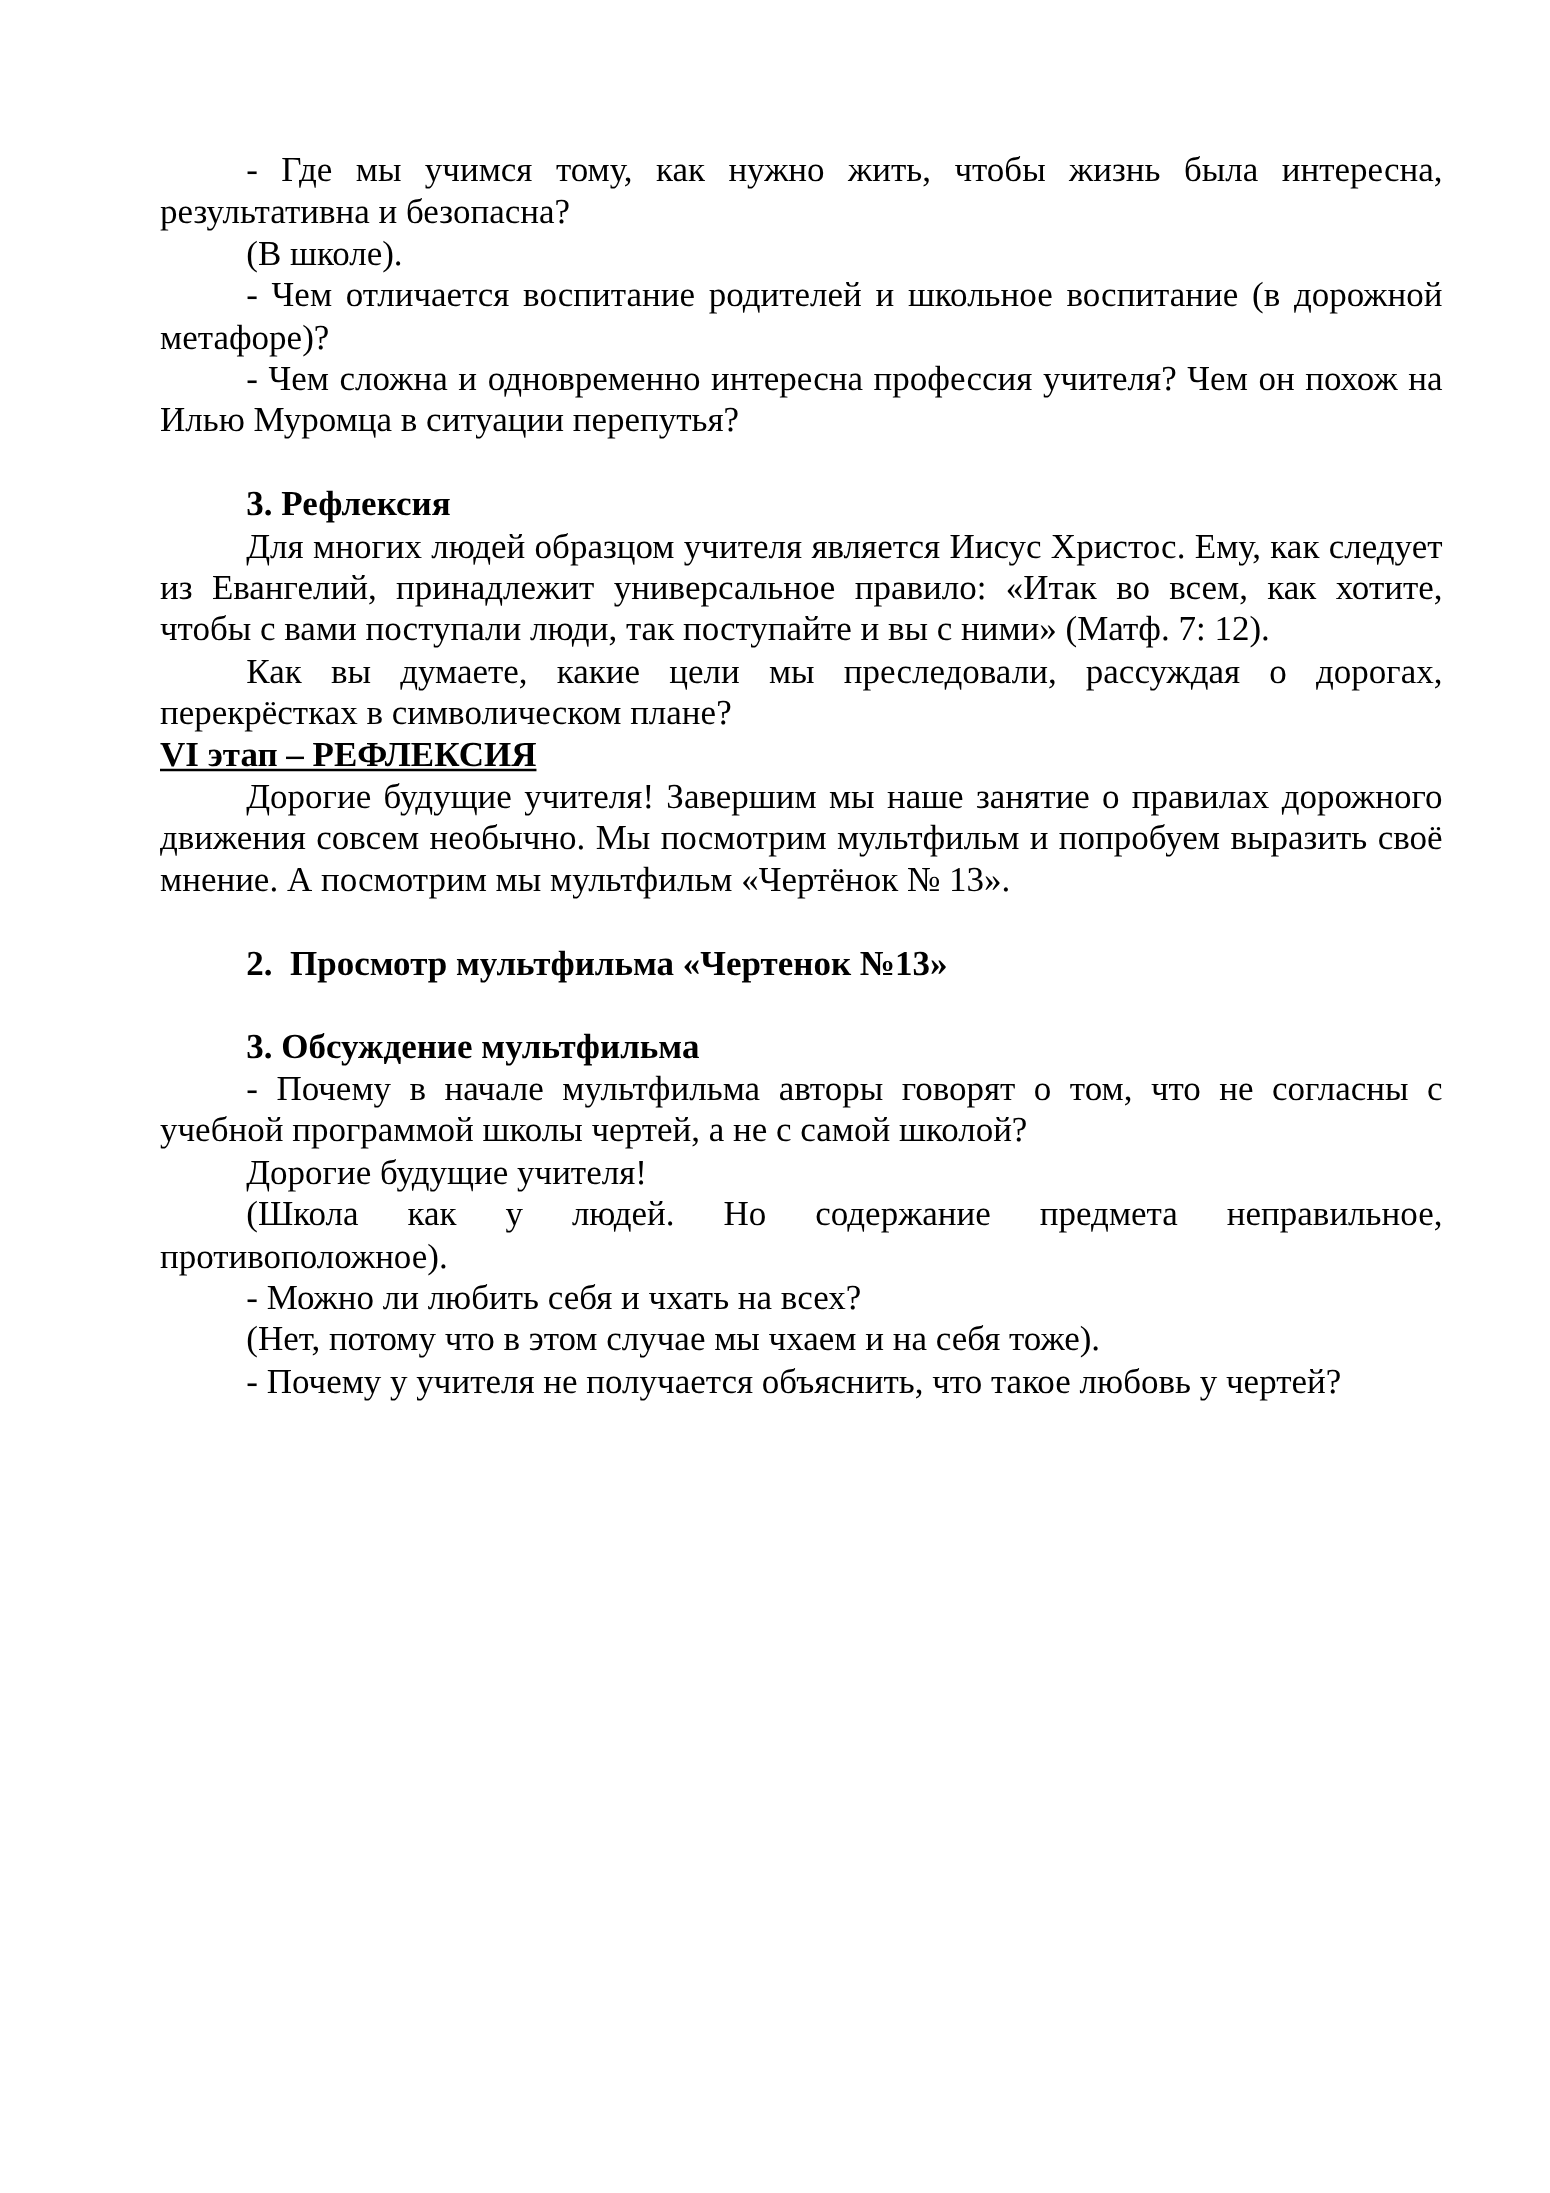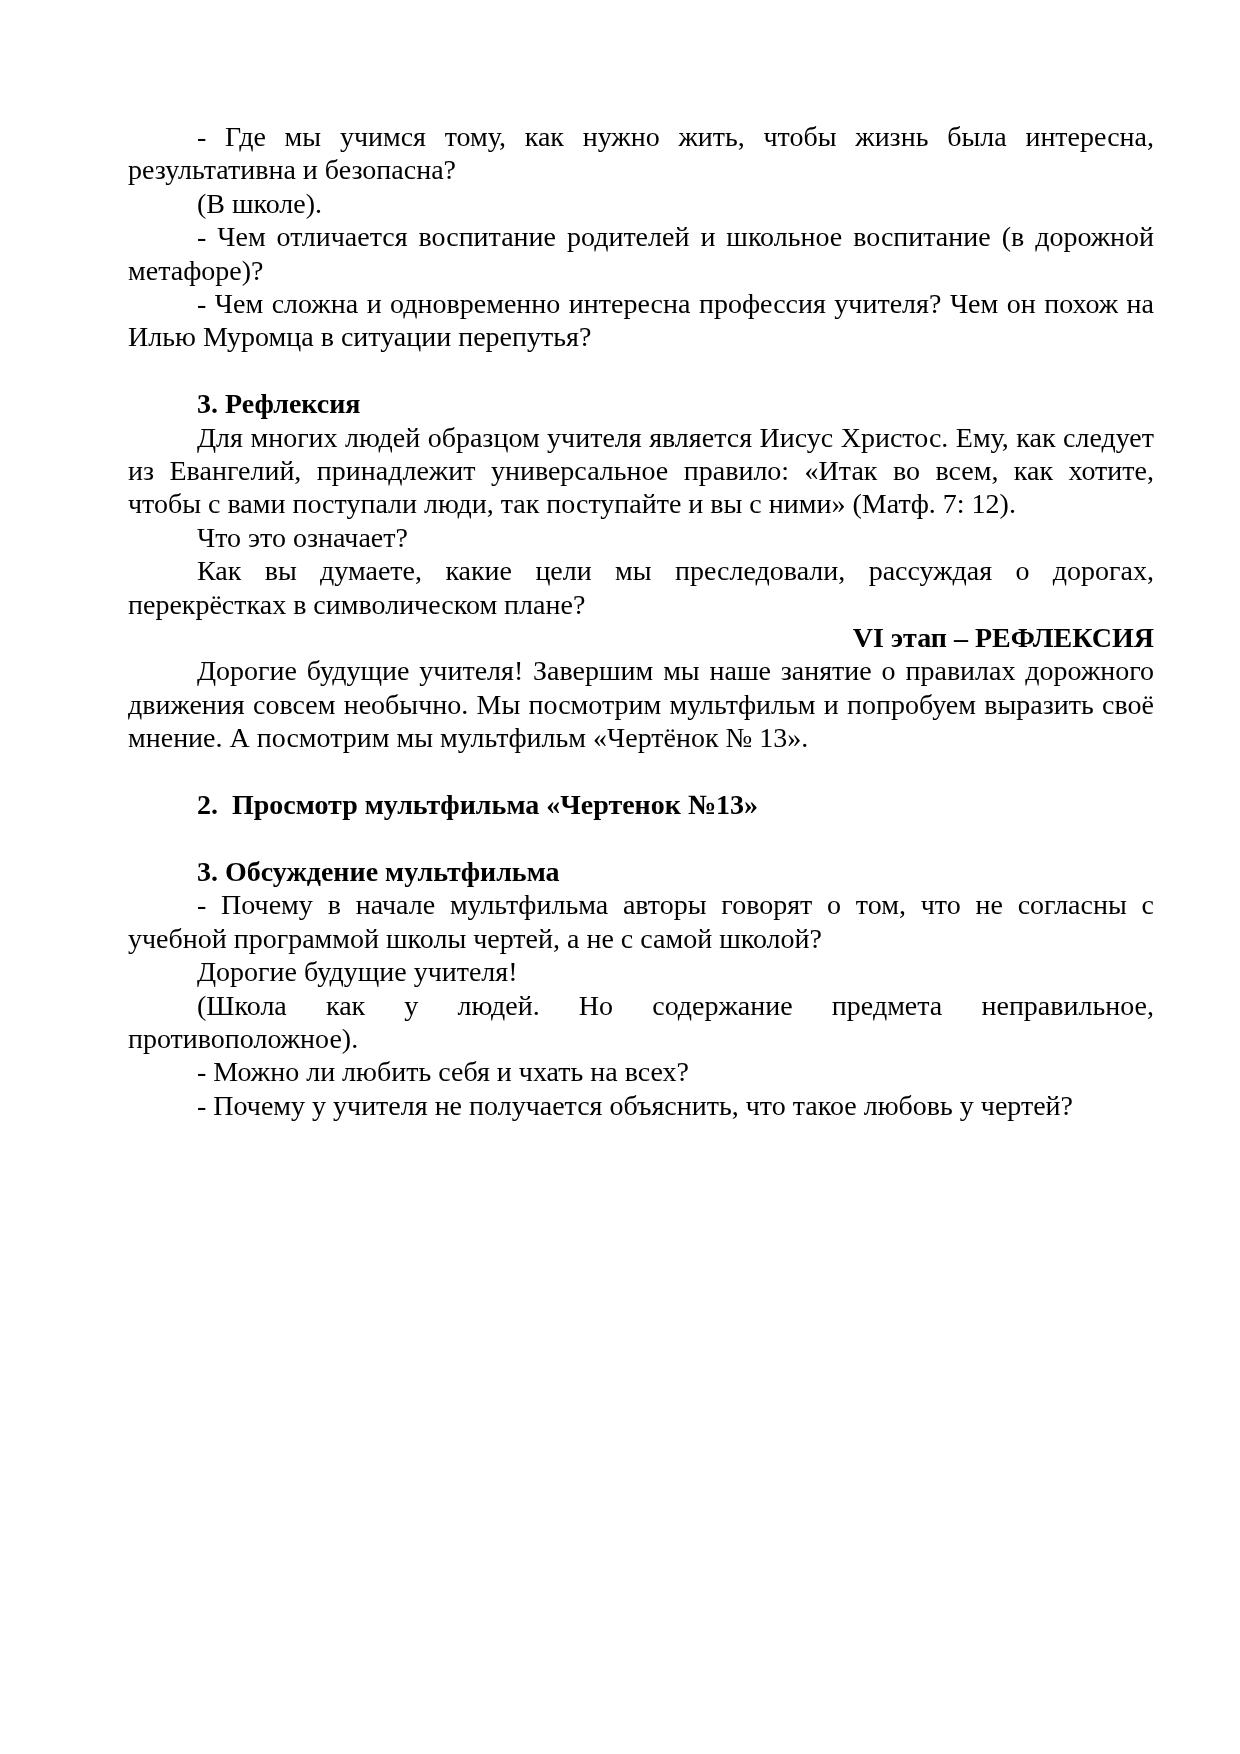--- a/index.html
+++ b/index.html
@@ -30,43 +30,44 @@
     padding: 0;
     text-indent: 69px;
   }
   .doc-body p.answer {
   }
   .doc-body p.heading {
     font-weight: bold;
   }
   .doc-body p.stage-heading {
     font-weight: bold;
-    text-align: right;
+    text-align: left;
     text-indent: 0;
+    text-decoration: underline;
   }
   .doc-body p.space-before {
     margin-top: 33.4px;
   }
 </style>
 </head>
 <body>
 
 <div class="page">
   <div class="doc-body">
       <p class="question">- Где мы учимся тому, как нужно жить, чтобы жизнь была интересна, результативна и безопасна?</p>
       <p class="answer">(В школе).</p>
       <p class="question">- Чем отличается воспитание родителей и школьное воспитание (в дорожной метафоре)?</p>
       <p class="question">- Чем сложна и одновременно интересна профессия учителя? Чем он похож на Илью Муромца в ситуации перепутья?</p>
       <p class="heading space-before">3. Рефлексия</p>
       <p class="question">Для многих людей образцом учителя является Иисус Христос. Ему, как следует из Евангелий, принадлежит универсальное правило: «Итак во всем, как хотите, чтобы с вами поступали люди, так поступайте и вы с ними» (Матф. 7: 12).</p>
-      <p class="question">Что это означает?</p>
       <p class="question">Как вы думаете, какие цели мы преследовали, рассуждая о дорогах, перекрёстках в символическом плане?</p>
       <p class="stage-heading">VI этап – РЕФЛЕКСИЯ</p>
       <p class="question">Дорогие будущие учителя! Завершим мы наше занятие о правилах дорожного движения совсем необычно. Мы посмотрим мультфильм и попробуем выразить своё мнение. А посмотрим мы мультфильм «Чертёнок № 13».</p>
       <p class="heading space-before">2.&nbsp; Просмотр мультфильма «Чертенок №13»</p>
       <p class="heading space-before">3. Обсуждение мультфильма</p>
       <p class="question">- Почему в начале мультфильма авторы говорят о том, что не согласны с учебной программой школы чертей, а не с самой школой?</p>
       <p class="question">Дорогие будущие учителя!</p>
       <p class="answer">(Школа как у людей. Но содержание предмета неправильное, противоположное).</p>
       <p class="question">- Можно ли любить себя и чхать на всех?</p>
+      <p class="answer">(Нет, потому что в этом случае мы чхаем и на себя тоже).</p>
       <p class="question">- Почему у учителя не получается объяснить, что такое любовь у чертей?</p>
     </div>
 </div>
 
 </body></html>

